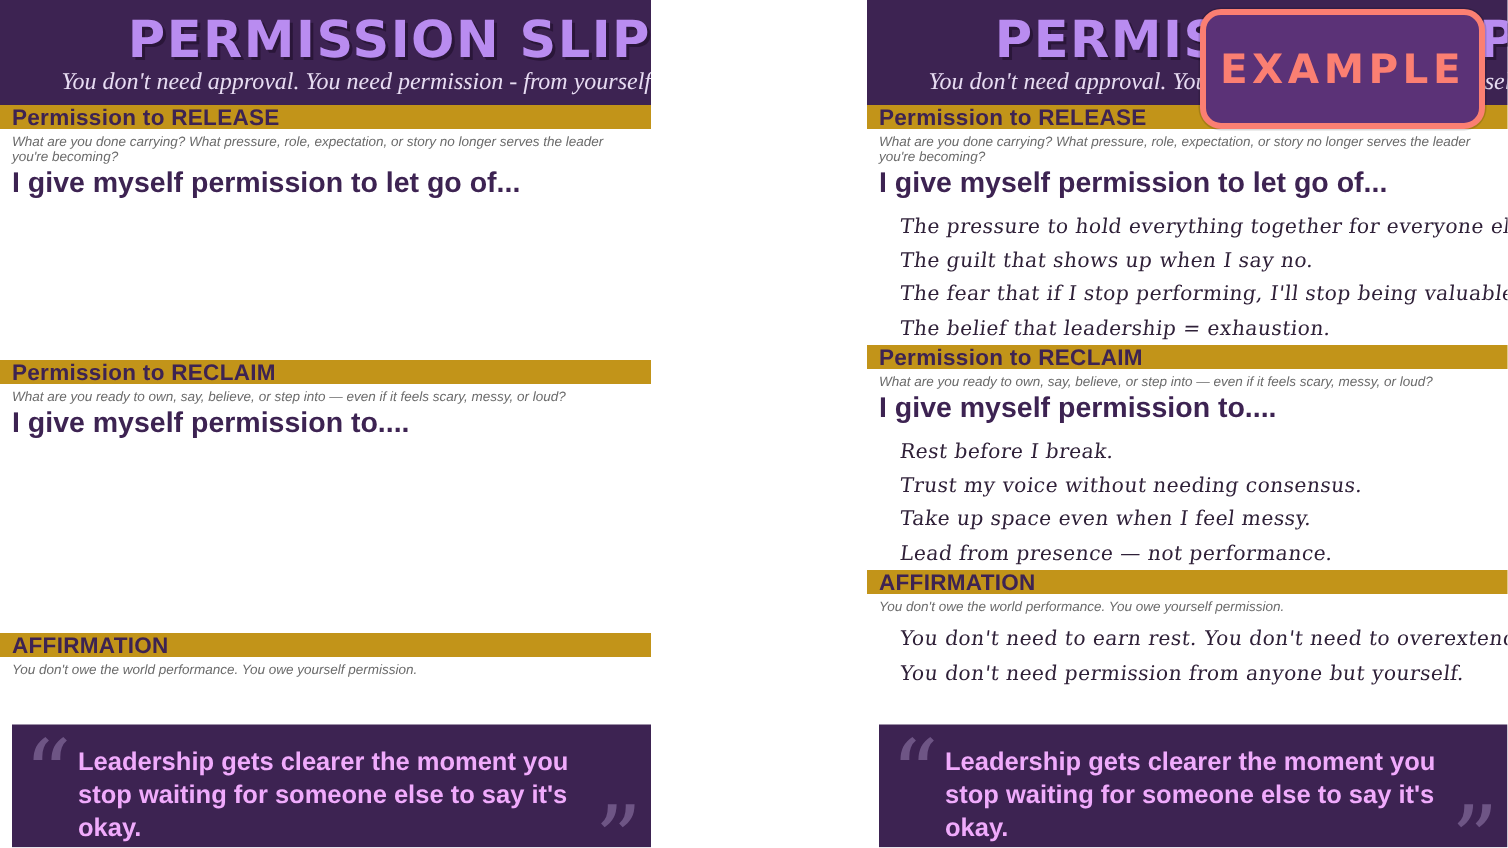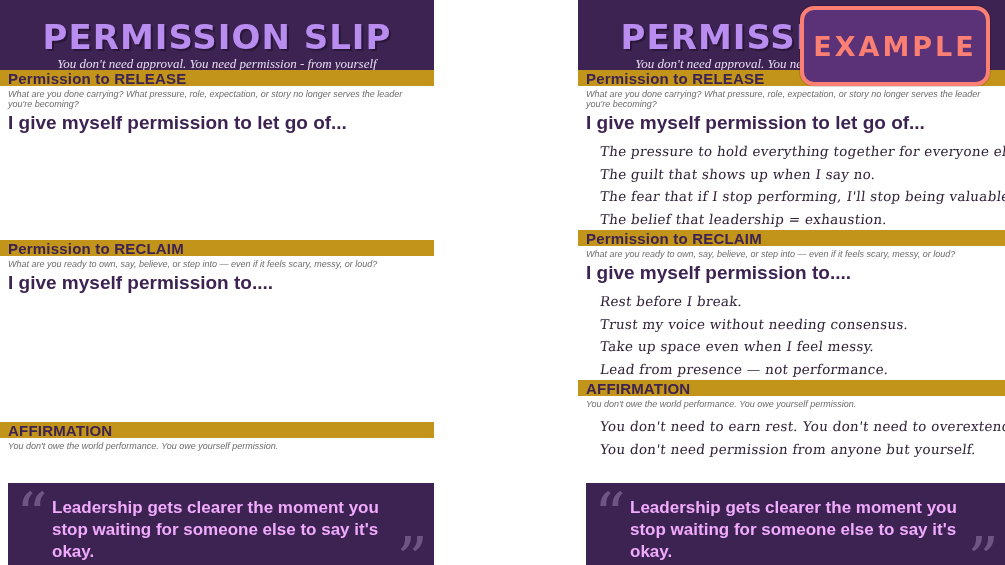--- a/index.html
+++ b/index.html
@@ -29,37 +29,37 @@
     overflow: hidden;
   }
   .sheet.left  { left: 0px; }
   .sheet.right { left: 578px; }
 
   
   .header {
     position: relative;
     background: #3d2352;
     height: 70px;
-    padding-top: 16px;
+    padding-top: 6px;
     box-sizing: border-box;
-    text-align: center;
+    text-align: right;
   }
   .header .title {
     font-family: "DejaVu Sans", sans-serif;
     font-weight: bold;
     font-size: 34px;
     letter-spacing: 1px;
     color: #b98cf0;
     line-height: 42px;
     text-shadow: 2px 2px 0 #2a1639;
   }
   .header .subtitle {
     font-family: "Liberation Serif", serif;
     font-style: italic;
-    font-size: 13px;
+    font-size: 16px;
     color: #e7dcf2;
     margin-top: -2px;
   }
 
   
   .barwrap { position: relative; }
   .bar {
     background: #c29419;
     height: 16px;
     display: flex;

